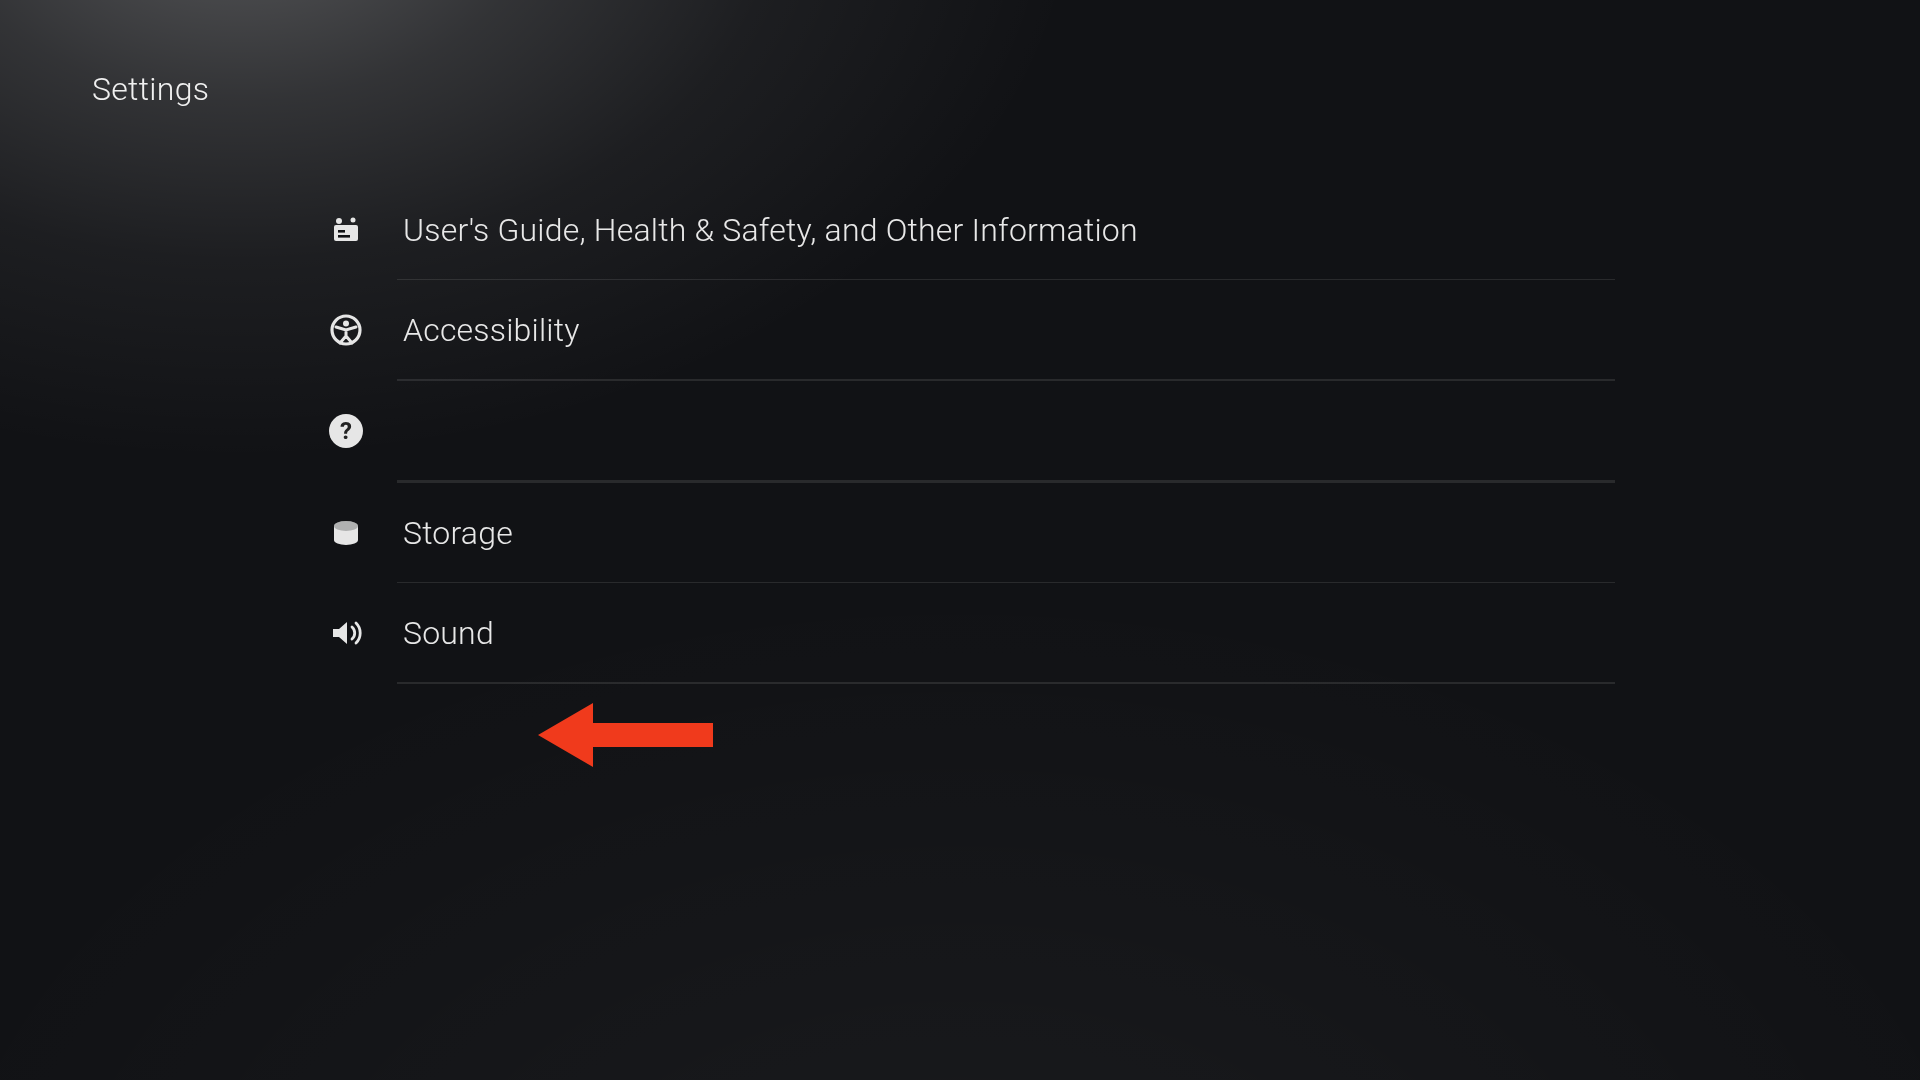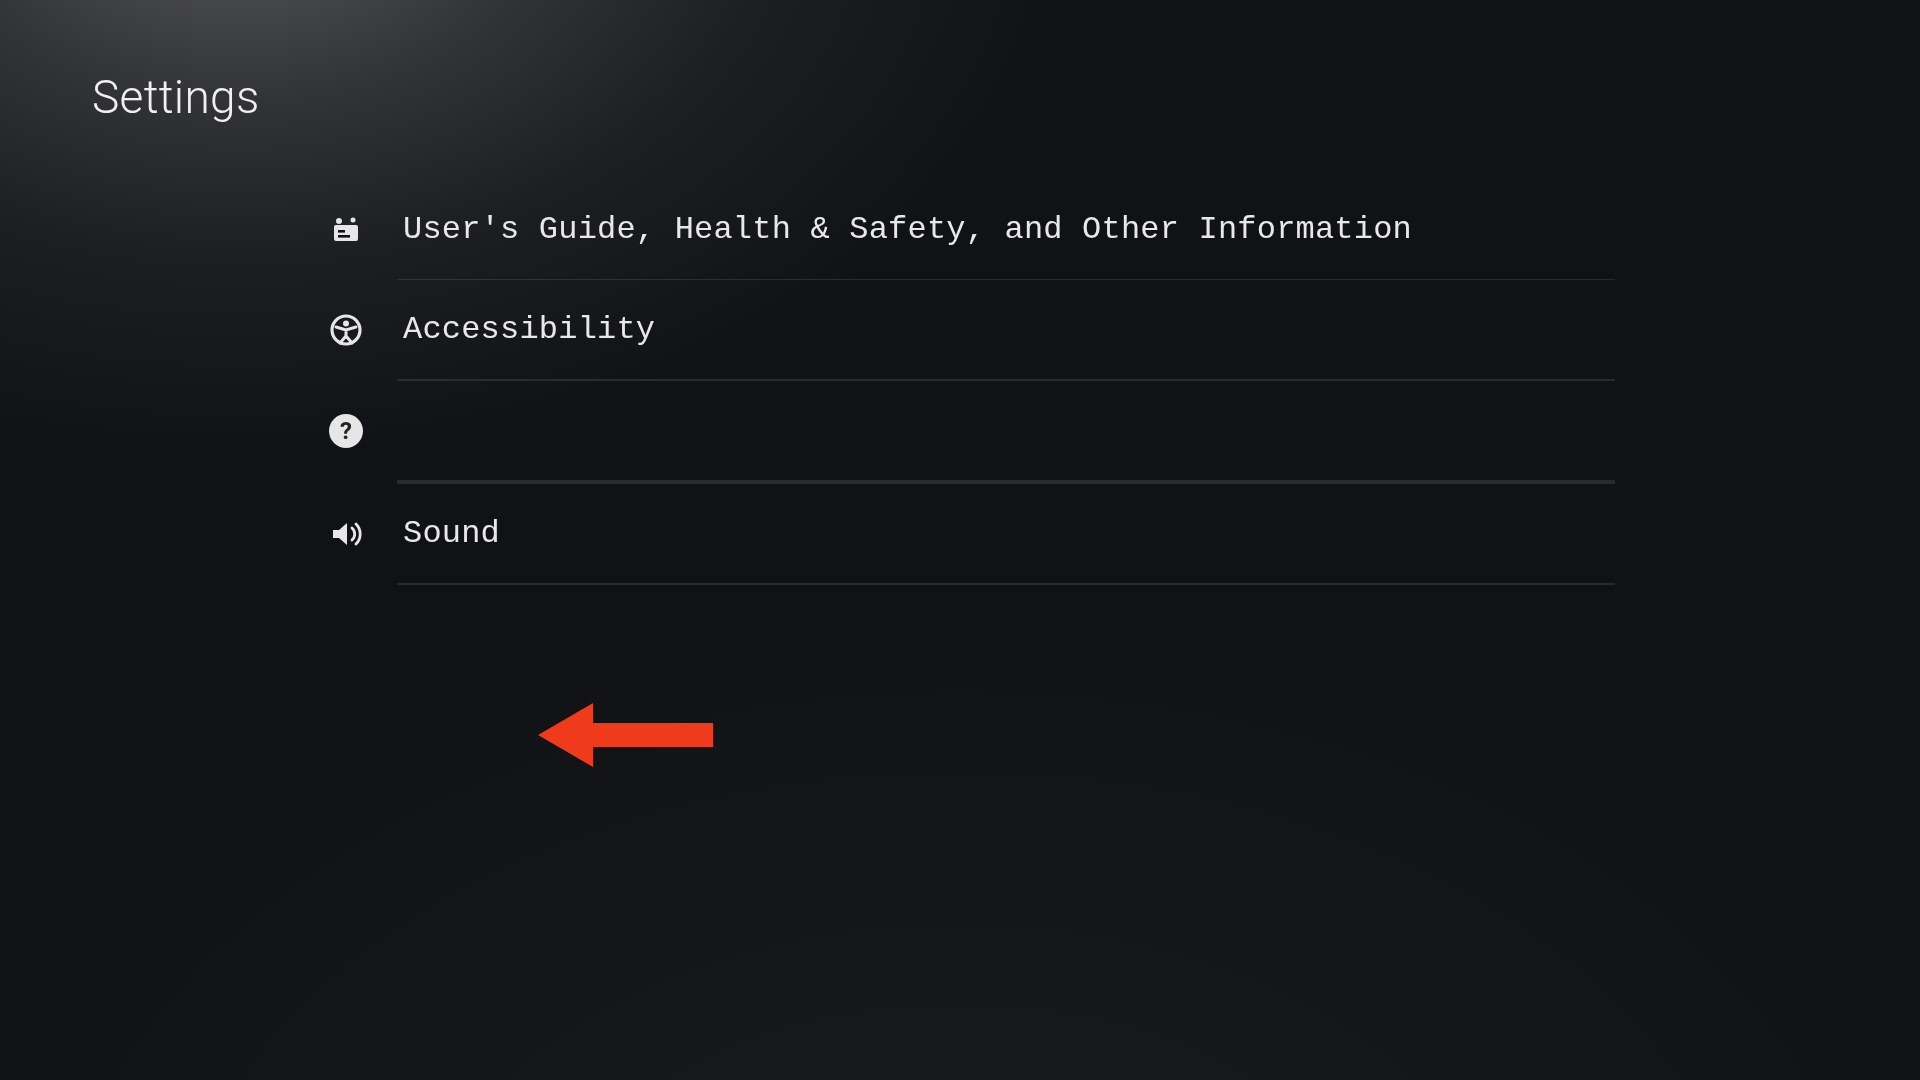--- a/index.html
+++ b/index.html
@@ -22,21 +22,21 @@
         rgba(0,0,0,0) 70%),
       radial-gradient(1800px 1200px at 50% 120%,
         rgba(255,255,255,0.04) 0%,
         rgba(0,0,0,0) 60%),
       #111215;
   }
   .page-title {
     position: absolute;
     left: 92px;
     top: 70px;
-    font-size: 46px;
+    font-size: 32px;
     font-weight: 300;
     letter-spacing: 0.3px;
     color: #f0f0f0;
   }
   .menu {
     position: absolute;
     left: 325px;
     top: 180px;
     width: 1290px;
   }
@@ -55,21 +55,20 @@
     justify-content: center;
     color: #e6e6e6;
   }
   .icon svg { width: 34px; height: 34px; }
   .label {
     margin-left: 36px;
     font-size: 32px;
     font-weight: 300;
     color: #e8e8e8;
     letter-spacing: 0.2px;
-    font-family: Liberation Mono, monospace;
   }
   .divider {
     height: 1px;
     margin-left: 72px;
     background: rgba(255,255,255,0.10);
   }
   .arrow {
     position: absolute;
     pointer-events: none;
   }
@@ -114,20 +113,28 @@
     <div class="divider"></div>
     <div class="divider"></div>
     <div class="row">
       <div class="icon">
         <div class="users-icon-circle">?</div>
       </div>
     </div>
     <div class="divider"></div>
     <div class="divider"></div>
     <div class="divider"></div>
+    <div class="row">
+      <div class="icon">
+        <svg viewBox="0 0 34 34">
+          <use href="#ico-storage"></use>
+        </svg>
+      </div>
+      <div class="label">Storage</div>
+    </div>
     <div class="divider"></div>
     <div class="row">
       <div class="icon">
         <svg viewBox="0 0 34 34">
           <use href="#ico-sound"></use>
         </svg>
       </div>
       <div class="label">Sound</div>
     </div>
     <div class="divider"></div>

